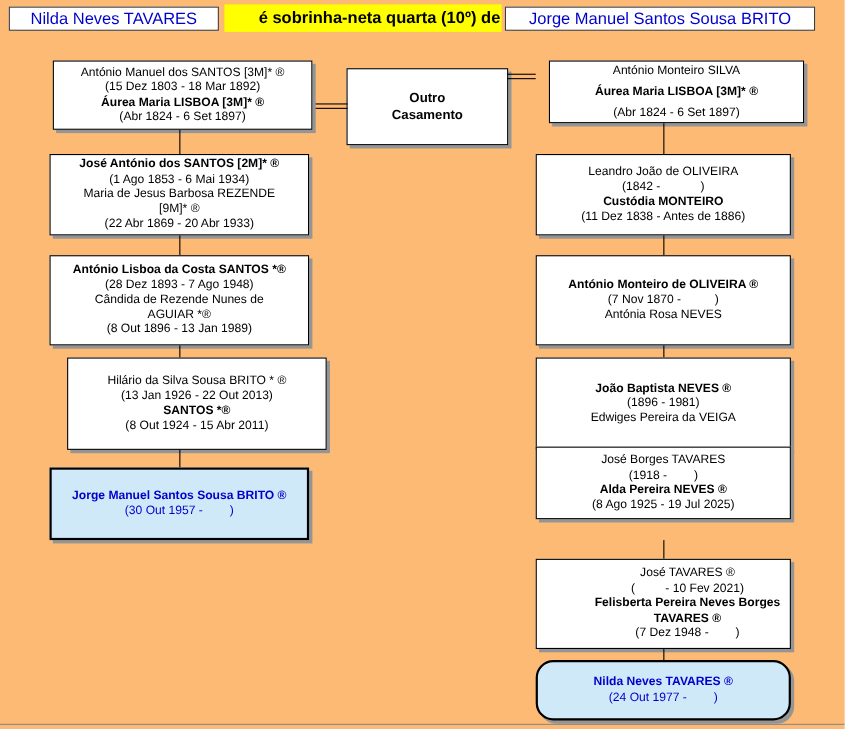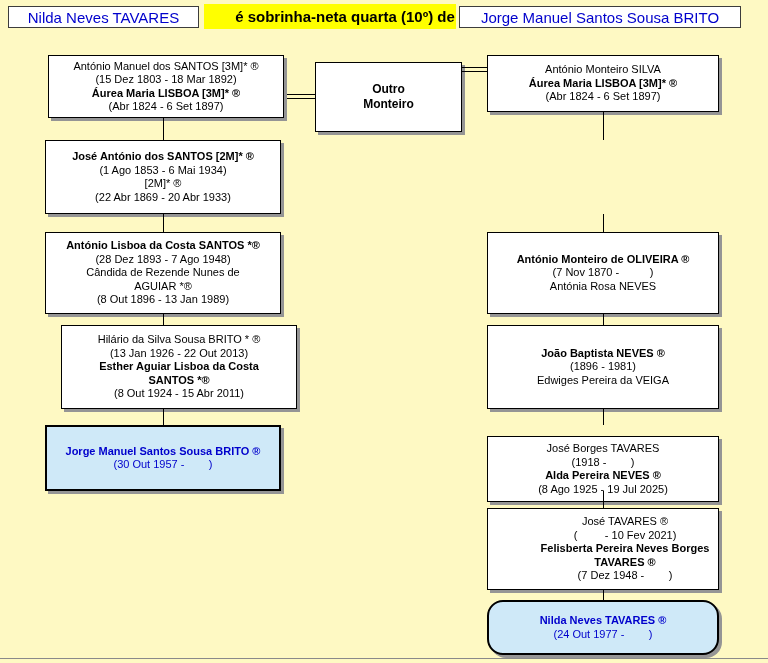--- a/index.html
+++ b/index.html
@@ -1,20 +1,20 @@
 <!DOCTYPE html>
 <html><head>
 <meta charset="utf-8">
 <style>
   * { margin:0; padding:0; box-sizing:border-box; }
   html,body { background:#ffffff; }
   body { font-family:"Liberation Sans", sans-serif; }
   .stage {
     position:relative; width:768px; height:663px;
-    background:#fef9c3; overflow:hidden;
+    background:#fdba74; overflow:hidden;
   }
   .hdr-box {
     position:absolute; display:flex; align-items:center; justify-content:center;
     border:1px solid #3c3c3c; background:#ffffff;
     color:#0000cc; font-size:15px; white-space:pre;
   }
   .banner {
     position:absolute; display:flex; align-items:center; justify-content:center;
     background:#ffff00; color:#000000; font-size:15px; font-weight:bold; white-space:pre;
   }
@@ -42,92 +42,98 @@
 <body>
 
 <div class="stage">
 
   <div class="hdr-box" style="left:8px; top:6px; width:191px; height:22px;">Nilda Neves TAVARES</div>
   <div class="banner" style="left:204px; top:4px; width:252px; height:25px;padding-left:30px;">é sobrinha-neta quarta (10º) de</div>
   <div class="hdr-box" style="left:459px; top:6px; width:282px; height:22px;">Jorge Manuel Santos Sousa BRITO</div>
 
   <div class="mbox" style="left:315px; top:62px; width:147px; height:70px;">
     <div class="line">Outro</div>
-    <div class="line">Monteiro</div>
+    <div class="line">Casamento</div>
   </div>
 
   <div class="hline" style="left:281px; top:94px; width:35px;"></div>
   <div class="hline" style="left:281px; top:98px; width:35px;"></div>
 
   <div class="hline" style="left:461px; top:67px; width:26px;"></div>
   <div class="hline" style="left:461px; top:71px; width:26px;"></div>
 
   <div class="pbox" style="left:48px; top:55px; width:236px; height:63px;">
     <div class="line">António Manuel dos SANTOS [3M]* ®</div>
     <div class="line">(15 Dez 1803 - 18 Mar 1892)</div>
     <div class="line b">Áurea Maria LISBOA [3M]* ®</div>
     <div class="line">(Abr 1824 - 6 Set 1897)</div>
   </div>
   <div class="vline" style="left:163px; top:118px; height:22px;"></div>
 
   <div class="pbox" style="left:45px; top:140px; width:236px; height:74px;">
     <div class="line b">José António dos SANTOS [2M]* ®</div>
     <div class="line">(1 Ago 1853 - 6 Mai 1934)</div>
-    <div class="line">[2M]* ®</div>
+    <div class="line">Maria de Jesus Barbosa REZENDE</div>
+    <div class="line">[9M]* ®</div>
     <div class="line">(22 Abr 1869 - 20 Abr 1933)</div>
   </div>
   <div class="vline" style="left:163px; top:214px; height:18px;"></div>
 
   <div class="pbox" style="left:45px; top:232px; width:236px; height:82px;">
     <div class="line b">António Lisboa da Costa SANTOS *®</div>
     <div class="line">(28 Dez 1893 - 7 Ago 1948)</div>
     <div class="line">Cândida de Rezende Nunes de</div>
     <div class="line">AGUIAR *®</div>
     <div class="line">(8 Out 1896 - 13 Jan 1989)</div>
   </div>
   <div class="vline" style="left:163px; top:314px; height:11px;"></div>
 
   <div class="pbox" style="left:45px; top:325px; width:236px; height:84px;margin-left:16px;">
     <div class="line">Hilário da Silva Sousa BRITO * ®</div>
     <div class="line">(13 Jan 1926 - 22 Out 2013)</div>
-    <div class="line b">Esther Aguiar Lisboa da Costa</div>
     <div class="line b">SANTOS *®</div>
     <div class="line">(8 Out 1924 - 15 Abr 2011)</div>
   </div>
   <div class="vline" style="left:163px; top:409px; height:16px;"></div>
 
   <div class="pbox sel" style="left:45px; top:425px; width:236px; height:66px;">
     <div class="line b">Jorge Manuel Santos Sousa BRITO ®</div>
     <div class="line">(30 Out 1957 -        )</div>
   </div>
 
-  <div class="pbox" style="left:487px; top:55px; width:232px; height:57px;">
+  <div class="pbox" style="left:499px; top:55px; width:232px; height:57px;justify-content:space-between;">
     <div class="line">António Monteiro SILVA</div>
     <div class="line b">Áurea Maria LISBOA [3M]* ®</div>
     <div class="line">(Abr 1824 - 6 Set 1897)</div>
   </div>
   <div class="vline" style="left:603px; top:112px; height:28px;"></div>
 
+  <div class="pbox" style="left:487px; top:140px; width:232px; height:74px;">
+    <div class="line">Leandro João de OLIVEIRA</div>
+    <div class="line">(1842 -            )</div>
+    <div class="line b">Custódia MONTEIRO</div>
+    <div class="line">(11 Dez 1838 - Antes de 1886)</div>
+  </div>
   <div class="vline" style="left:603px; top:214px; height:18px;"></div>
 
   <div class="pbox" style="left:487px; top:232px; width:232px; height:82px;">
     <div class="line b">António Monteiro de OLIVEIRA ®</div>
     <div class="line">(7 Nov 1870 -          )</div>
     <div class="line">Antónia Rosa NEVES</div>
   </div>
   <div class="vline" style="left:603px; top:314px; height:11px;"></div>
 
   <div class="pbox" style="left:487px; top:325px; width:232px; height:84px;">
     <div class="line b">João Baptista NEVES ®</div>
     <div class="line">(1896 - 1981)</div>
     <div class="line">Edwiges Pereira da VEIGA</div>
   </div>
   <div class="vline" style="left:603px; top:409px; height:16px;"></div>
 
-  <div class="pbox" style="left:487px; top:436px; width:232px; height:66px;">
+  <div class="pbox" style="left:487px; top:406px; width:232px; height:66px;">
     <div class="line">José Borges TAVARES</div>
     <div class="line">(1918 -        )</div>
     <div class="line b">Alda Pereira NEVES ®</div>
     <div class="line">(8 Ago 1925 - 19 Jul 2025)</div>
   </div>
   <div class="vline" style="left:603px; top:491px; height:17px;"></div>
 
   <div class="pbox" style="left:487px; top:508px; width:232px; height:82px;padding-left:46px;">
     <div class="line">José TAVARES ®</div>
     <div class="line">(         - 10 Fev 2021)</div>

